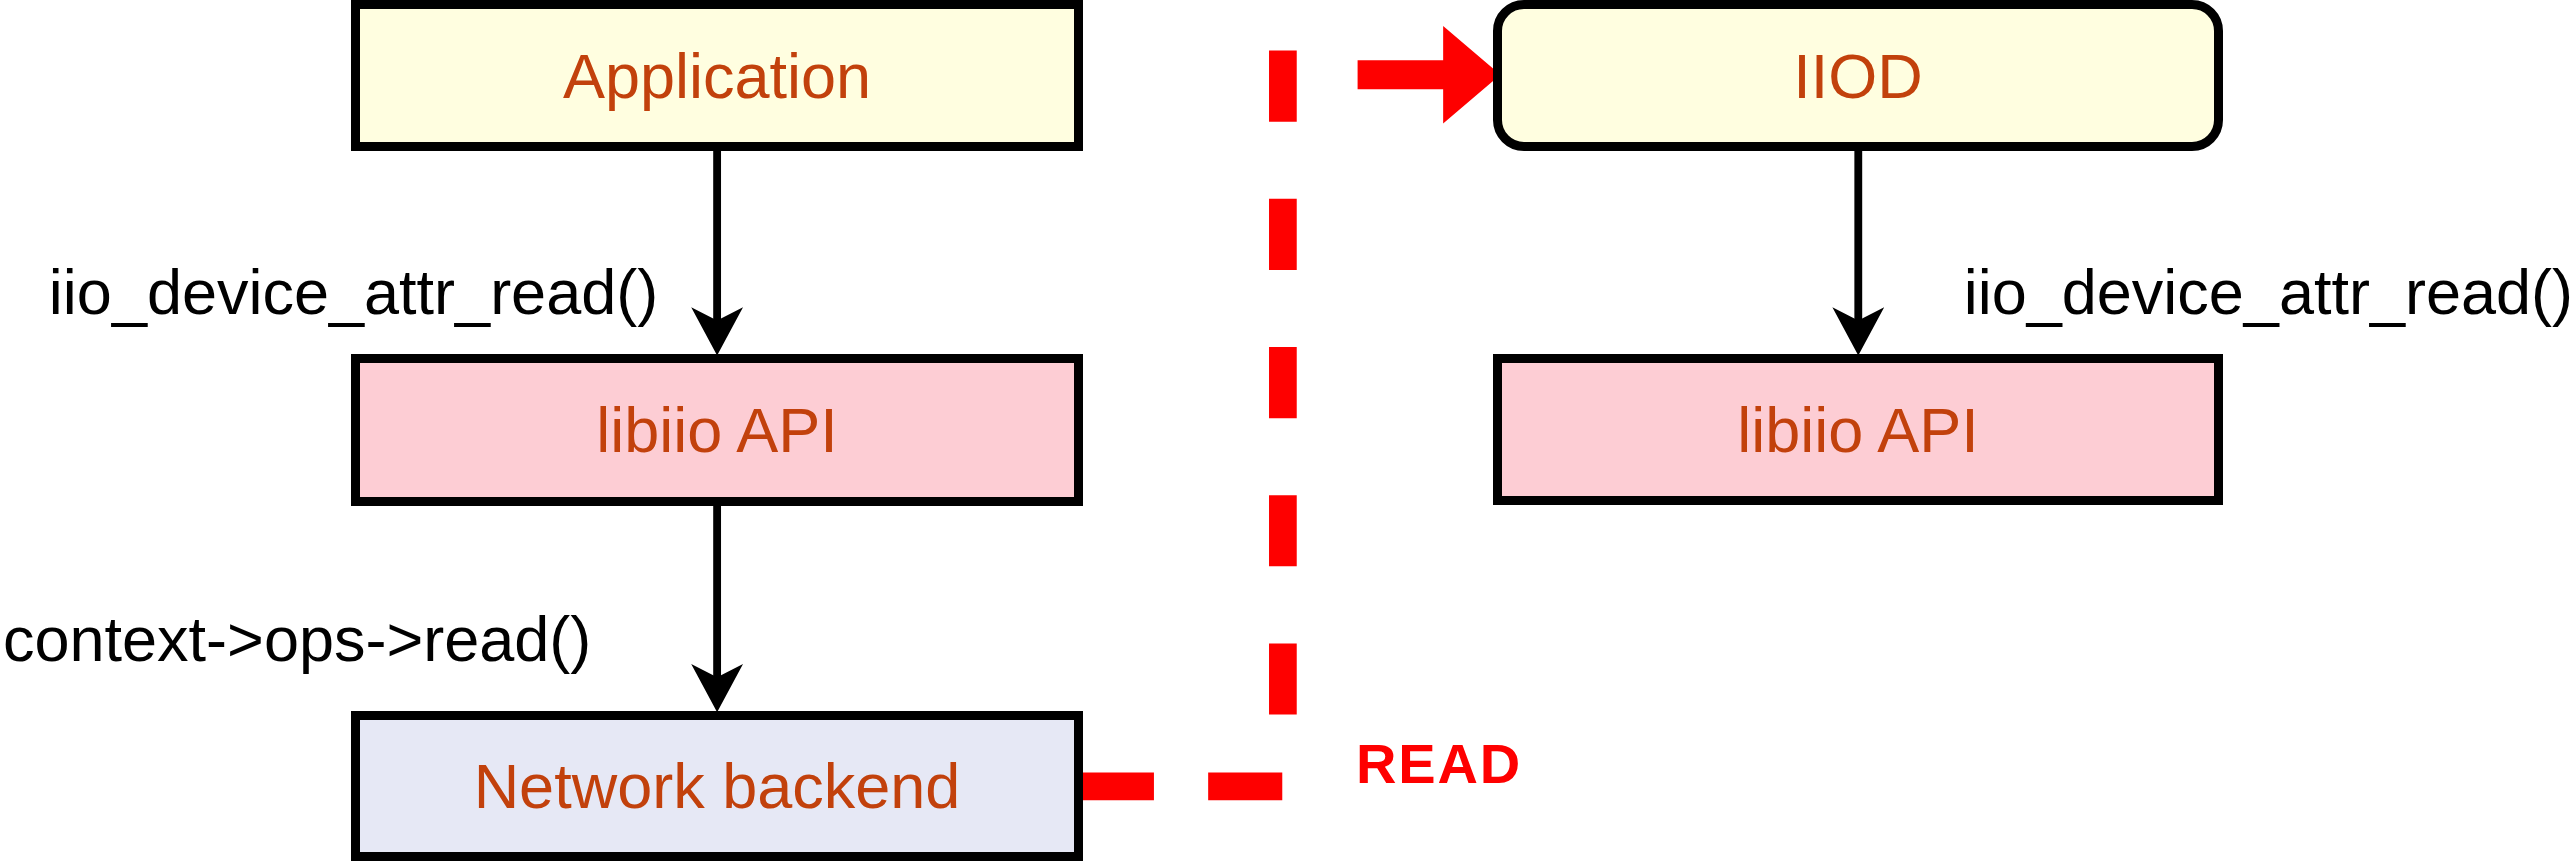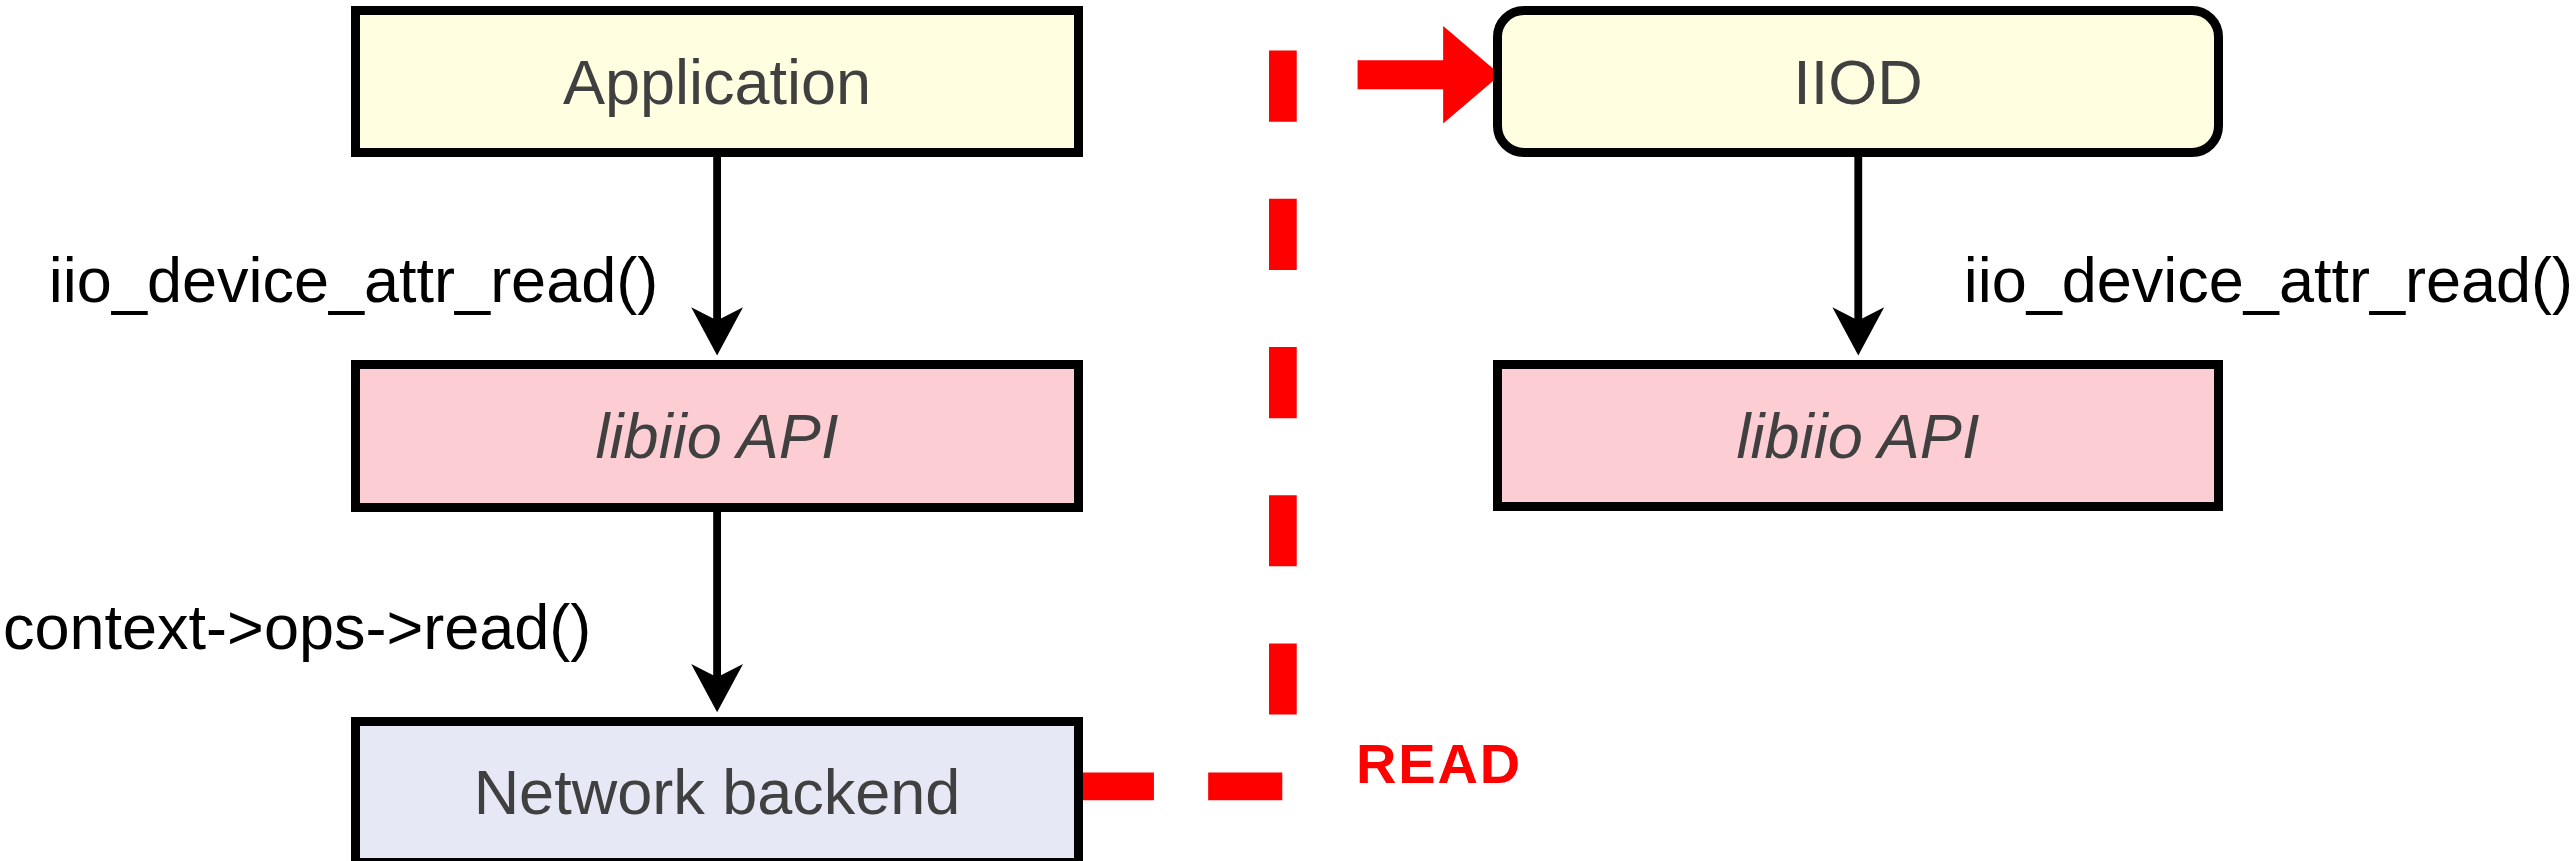--- a/index.html
+++ b/index.html
@@ -16,40 +16,40 @@
     overflow: hidden;
   }
   .box {
     position: absolute;
     box-sizing: border-box;
     border: 9px solid #000000;
     display: flex;
     align-items: center;
     justify-content: center;
     font-size: 63px;
-    color: #404040;
+    color: #c2410c;
     letter-spacing: 0px;
-    margin-top: 6px;
   }
   .box-yellow   { background: #FFFEE0; }
-  .box-pink     { background: #FDCDD4; font-style: italic; }
+  .box-pink     { background: #FDCDD4; }
   .box-lavender { background: #E6E8F5; }
 
   #box-application { left: 351px;  top: 0px;    width: 732px; height: 151px; }
   #box-libiio-left { left: 351px;  top: 354px;  width: 732px; height: 152px; }
   #box-network     { left: 351px;  top: 711px; width: 732px; height: 150px; }
   #box-iiod        { left: 1493px; top: 0px;    width: 730px; height: 151px; border-radius: 31px; }
   #box-libiio-right{ left: 1493px; top: 354px;  width: 730px; height: 151px; }
 
   .edge-label {
     position: absolute;
     font-size: 63px;
     line-height: 72px;
     color: #000000;
     white-space: nowrap;
+    margin-top: 12px;
   }
   #label-call-left  { left: 1.2px;  top: 244px; width: 657px; text-align: right; }
   #label-call-mid   { left: 3px;  top: 591px; text-align: right; }
   #label-call-right { right: 3px; top: 244px; text-align: right; }
 
   #label-read {
     position: absolute;
     left: 1356px;
     top: 728px;
     font-size: 56px;

